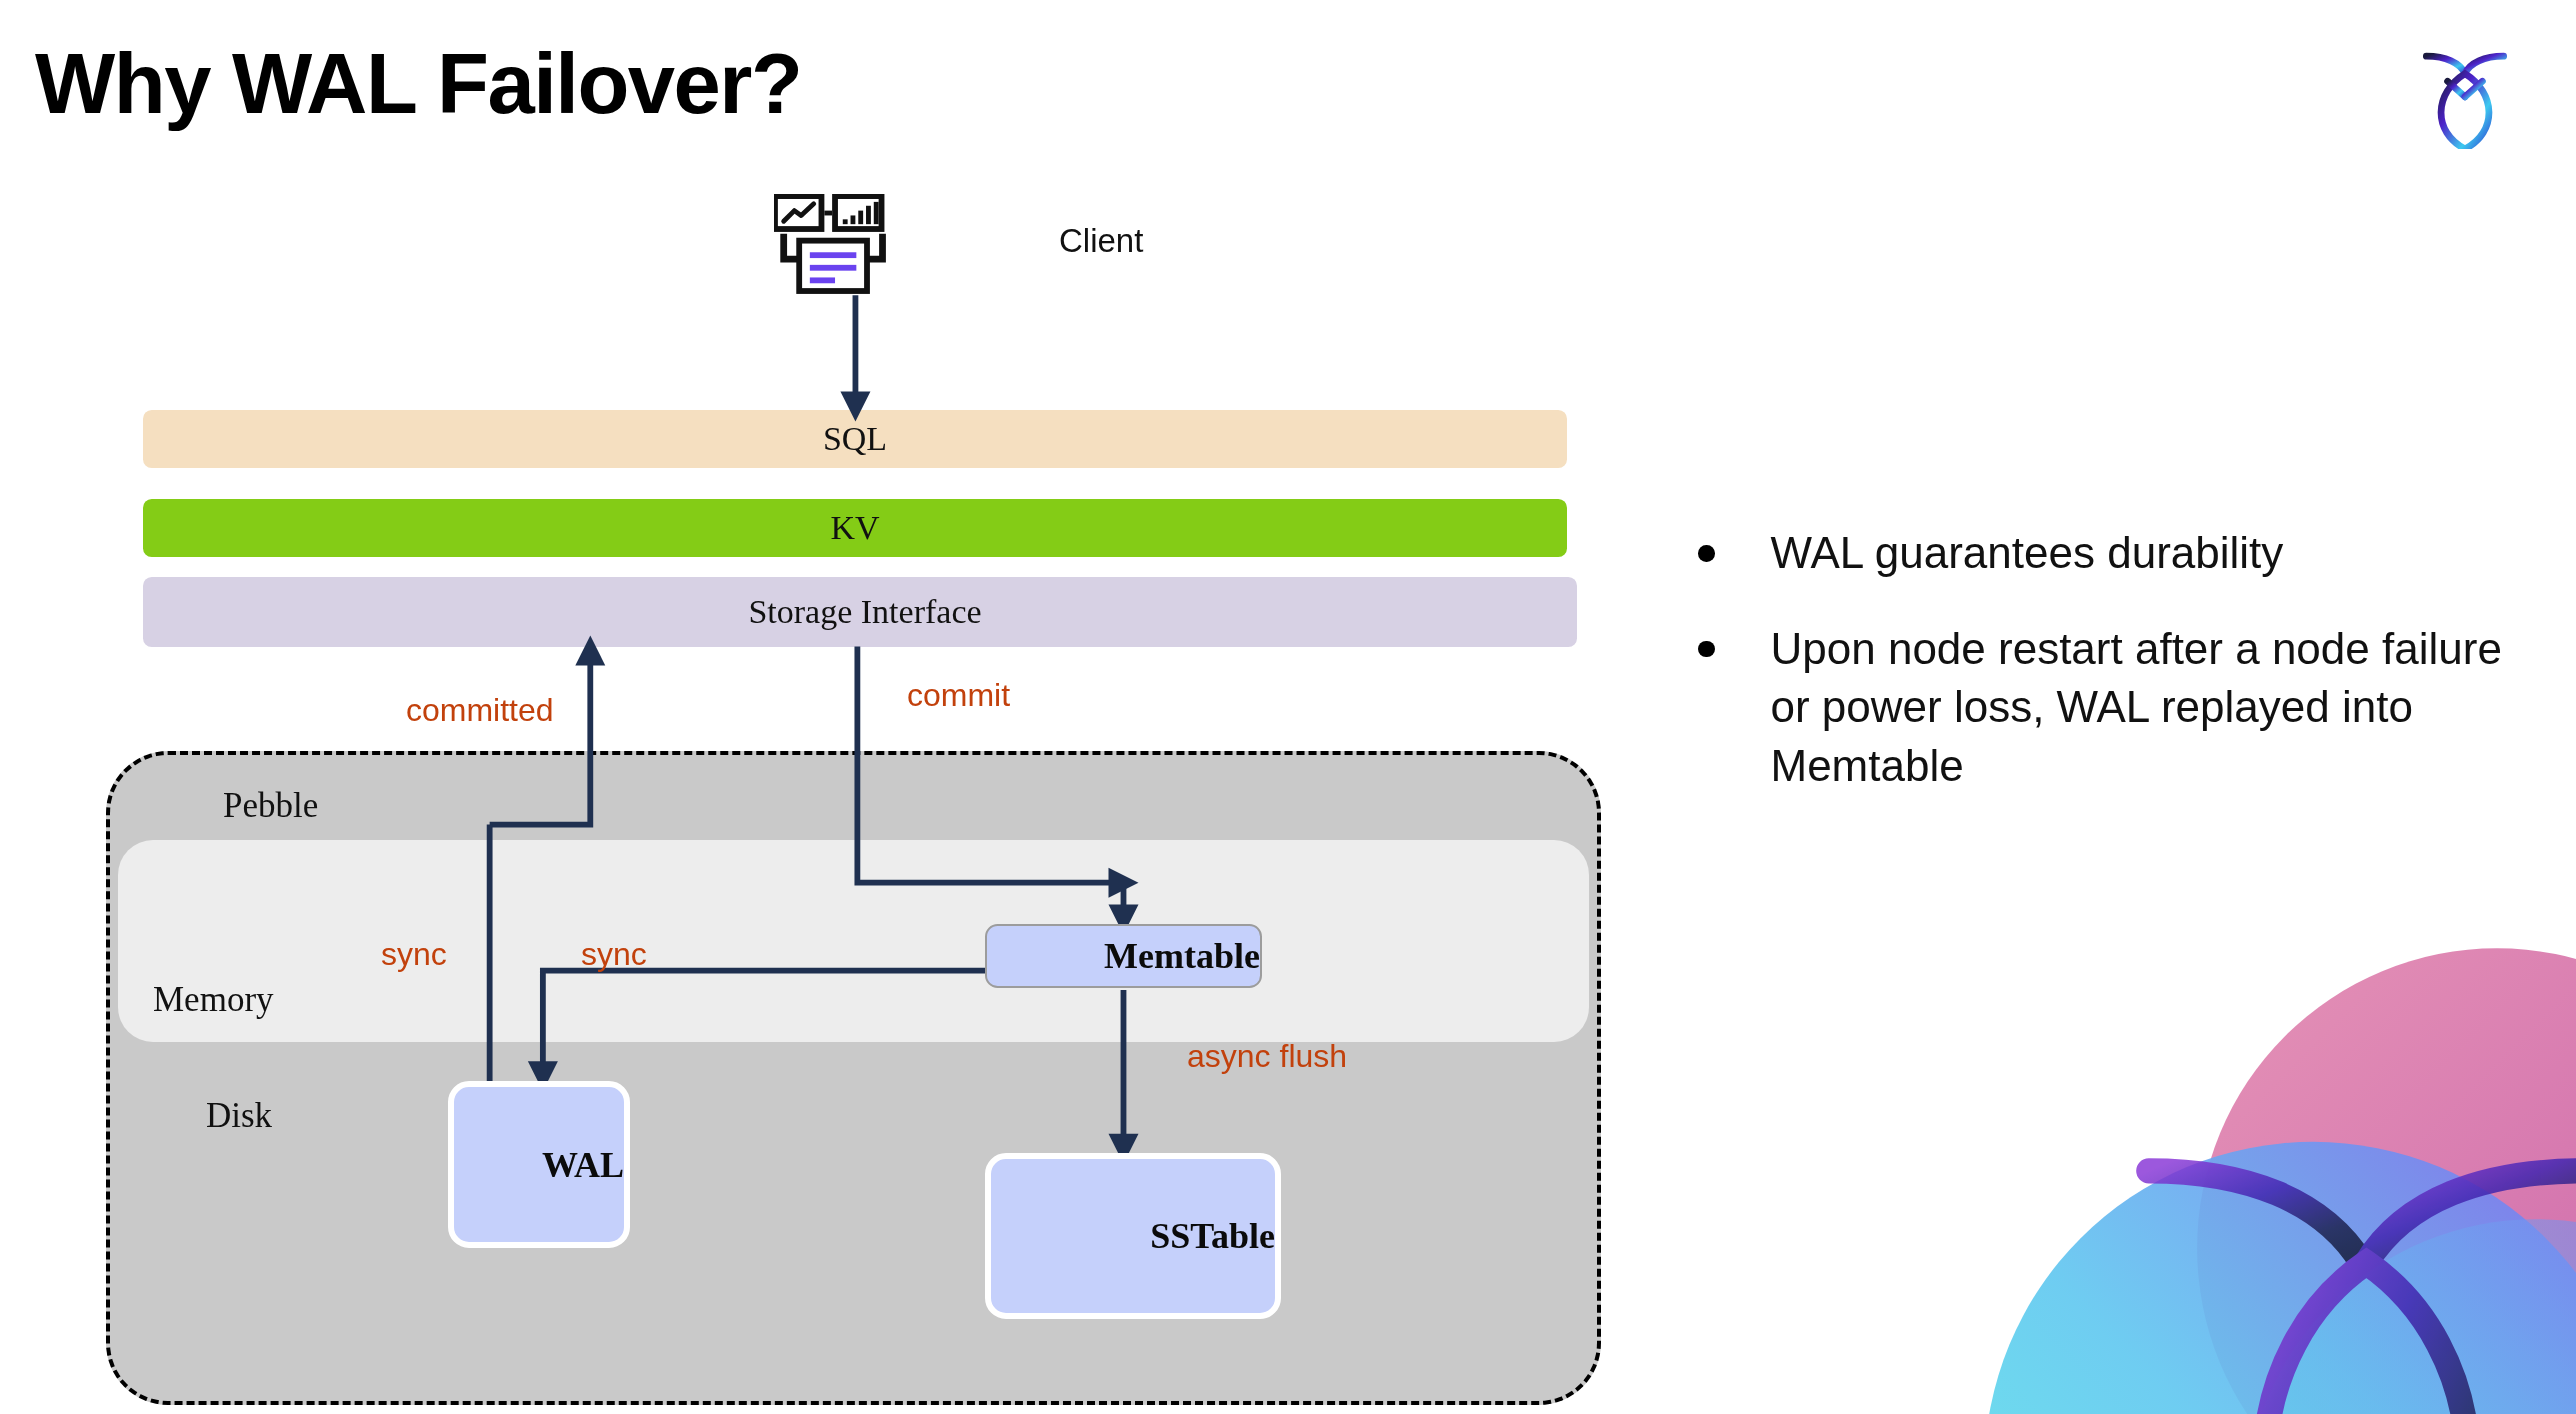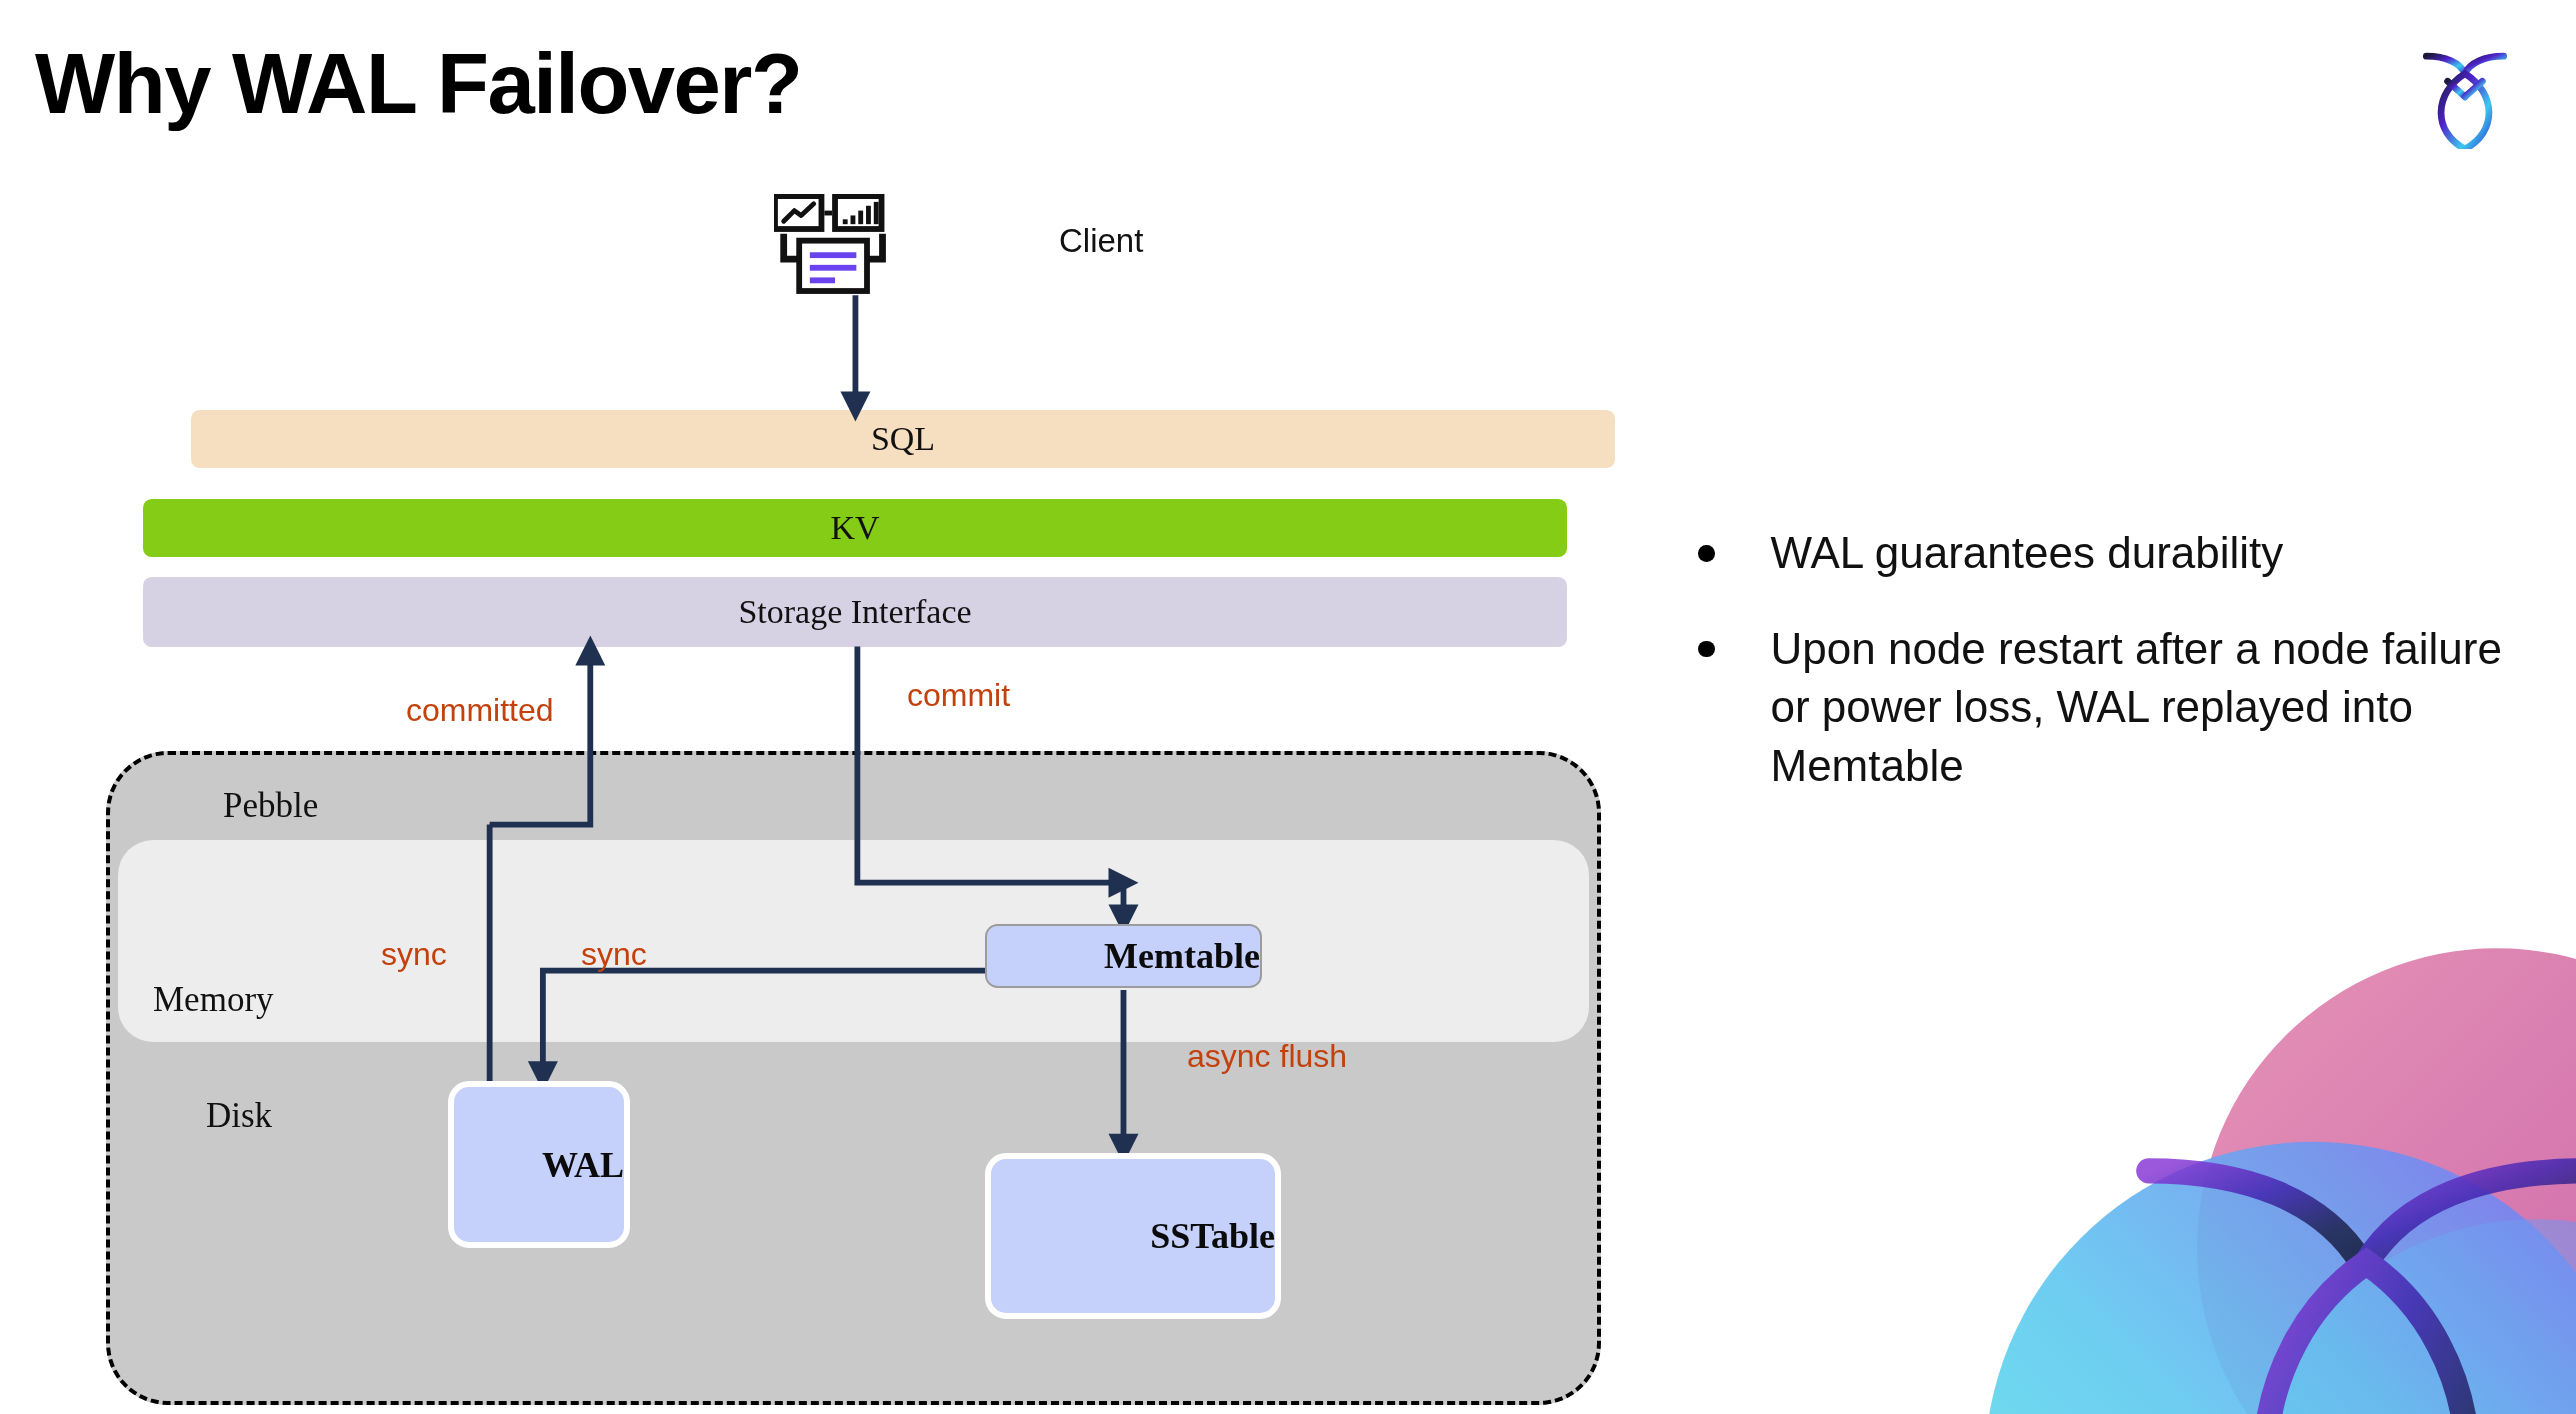--- a/index.html
+++ b/index.html
@@ -30,21 +30,21 @@
     font-family:Liberation Sans, sans-serif;font-size:33px;color:#111;
     white-space:nowrap;
   }
 
   
   .layer-bar{
     position:absolute;left:143px;width:1424px;height:58px;border-radius:8.7px;
     display:flex;align-items:center;justify-content:center;
     font-family:"Liberation Serif", serif;font-size:34px;color:#111;
   }
-  #bar-sql{top:410px;margin-left:48px;}
+  #bar-sql{top:410px;}
   #bar-kv{top:499px;}
   #bar-storage{top:577px;height:70px;}
 
   
   #pebble-box{
     position:absolute;left:106px;top:751px;width:1495px;height:654px;
     background:#c9c9c9;border:4.8px dashed #000000;border-radius:62px;
     box-sizing:border-box;
   }
   #pebble-label{
@@ -190,21 +190,21 @@
     <rect x="37" y="86" width="26" height="6" fill="#6a43ef"></rect>
   </svg>
   <div id="client-label">Client</div>
 
   <div class="layer-bar" id="bar-sql" style="background:#f5dfc0;">
     <span>SQL</span>
   </div>
   <div class="layer-bar" id="bar-kv" style="background:#84cc16;">
     <span>KV</span>
   </div>
-  <div class="layer-bar" id="bar-storage" style="background:#d7d1e4;">
+  <div class="layer-bar" id="bar-storage" style="background:#d7d1e4;padding-left:10px;">
     <span>Storage Interface</span>
   </div>
 
   <div id="pebble-box"></div>
   <div id="memory-box"></div>
   <div id="pebble-label">Pebble</div>
   <div id="memory-label">Memory</div>
   <div id="disk-label">Disk</div>
 
   <svg id="arrow-layer" viewBox="0 0 2662 1462" xmlns="http://www.w3.org/2000/svg">

